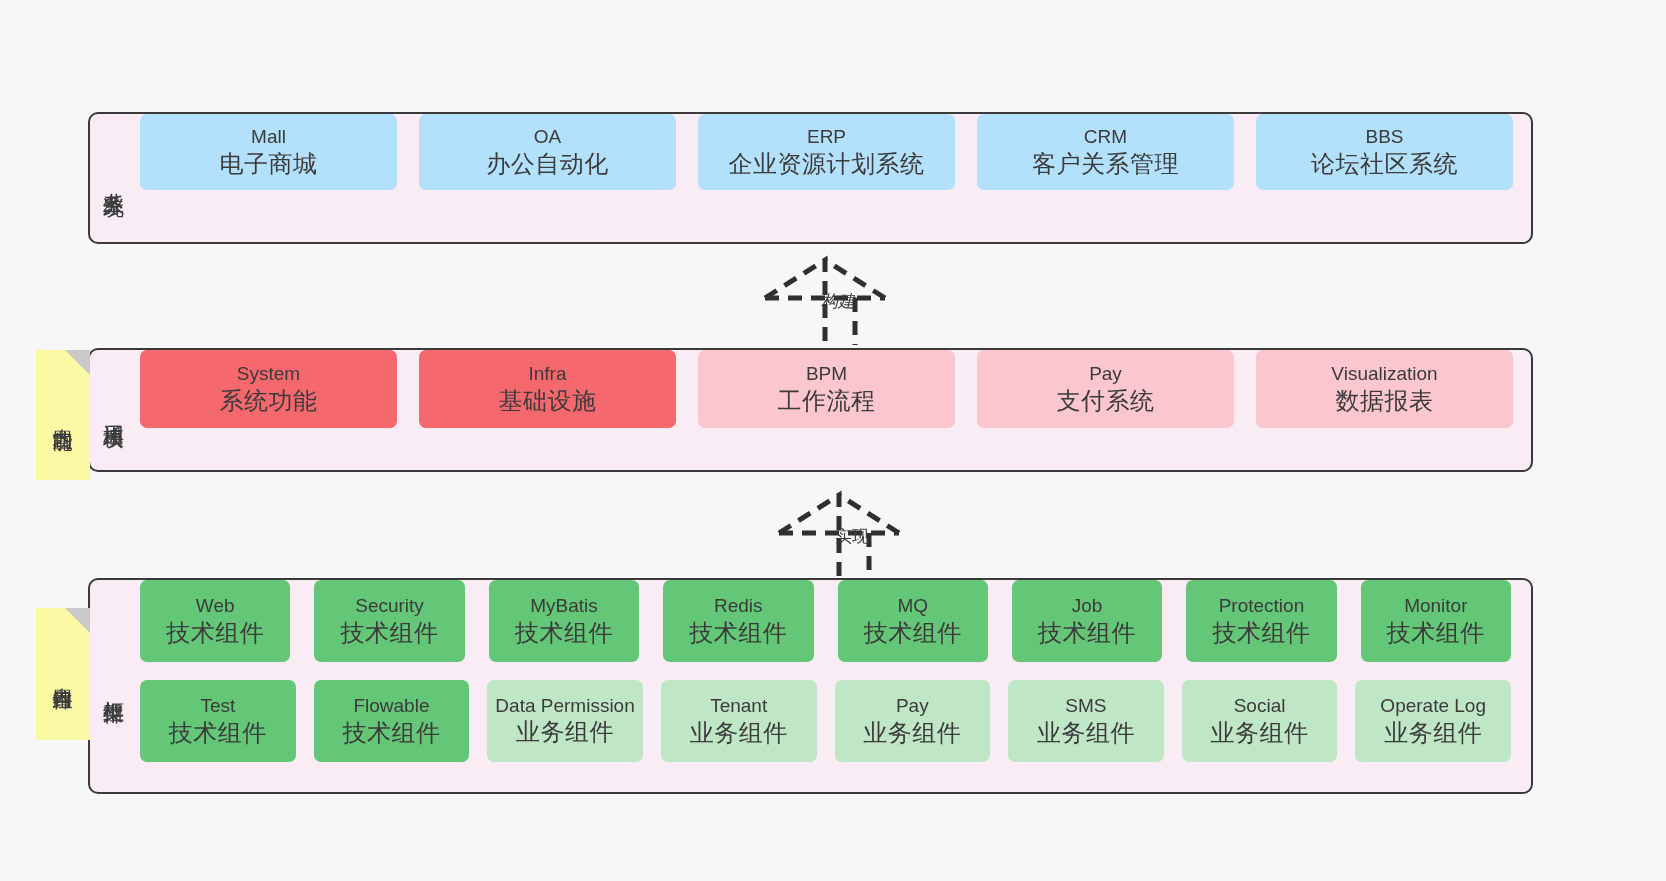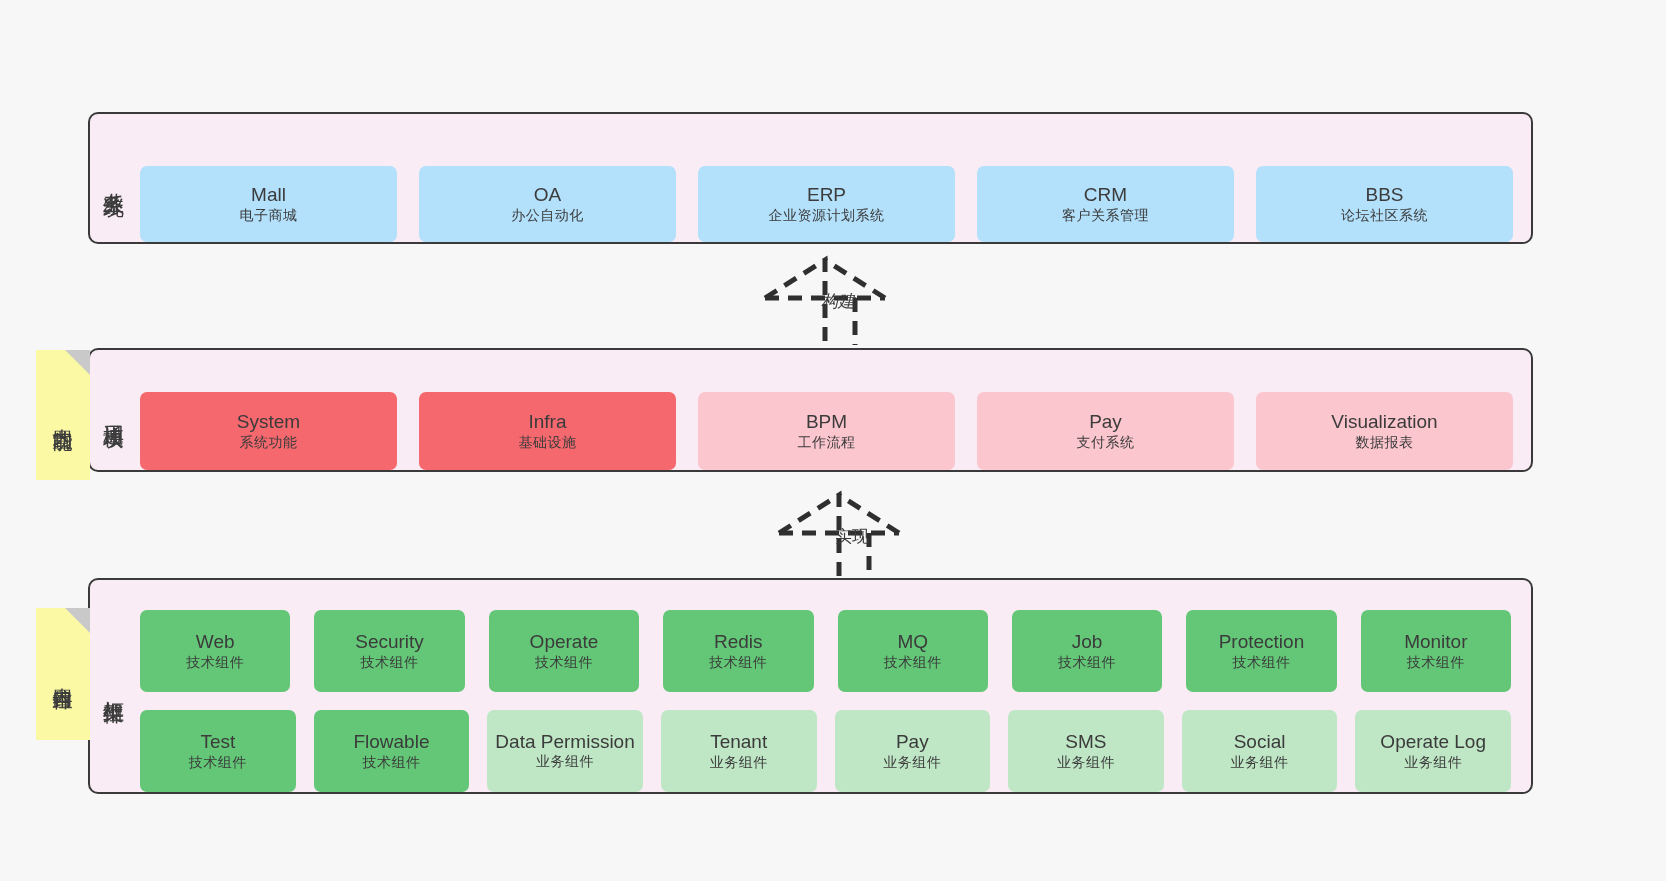--- a/index.html
+++ b/index.html
@@ -45,21 +45,21 @@
     color: #3c3c3c;
     writing-mode: vertical-rl;
     text-orientation: upright;
     white-space: pre;
     padding: 4px 0;
   }
   .layer-body {
     flex: 1 1 auto;
     display: flex;
     flex-direction: column;
-    justify-content: flex-end;
+    justify-content: flex-start;
     gap: 16px;
     padding: 0 18px 0 4px;
   }
   .row {
     display: flex;
     flex-direction: row;
     gap: 22px;
   }
 
   
@@ -73,21 +73,21 @@
     text-align: center;
     box-sizing: border-box;
     padding: 6px 4px;
     line-height: 1.26;
   }
   .node .en {
     font-size: 19px;
     color: #3b3b3b;
   }
   .node .cn {
-    font-size: 14px;
+    font-size: 24px;
     color: #3b3b3b;
     letter-spacing: 0.5px;
   }
   .node.blue   { background: #b3e0fb; }
   .node.red    { background: #f5686e; }
   .node.pink   { background: #fbc6ce; }
   .node.green  { background: #63c777; }
   .node.lgreen { background: #bfe7c6; }
 
   .h1-node { height: 76px; }
@@ -231,21 +231,21 @@
       <div class="row" style="gap:24px;">
         <div class="node green h3-node">
           <span class="en">Web</span>
           <span class="cn">技术组件</span>
         </div>
         <div class="node green h3-node">
           <span class="en">Security</span>
           <span class="cn">技术组件</span>
         </div>
         <div class="node green h3-node">
-          <span class="en">Operate</span>
+          <span class="en">MyBatis</span>
           <span class="cn">技术组件</span>
         </div>
         <div class="node green h3-node">
           <span class="en">Redis</span>
           <span class="cn">技术组件</span>
         </div>
         <div class="node green h3-node">
           <span class="en">MQ</span>
           <span class="cn">技术组件</span>
         </div>

